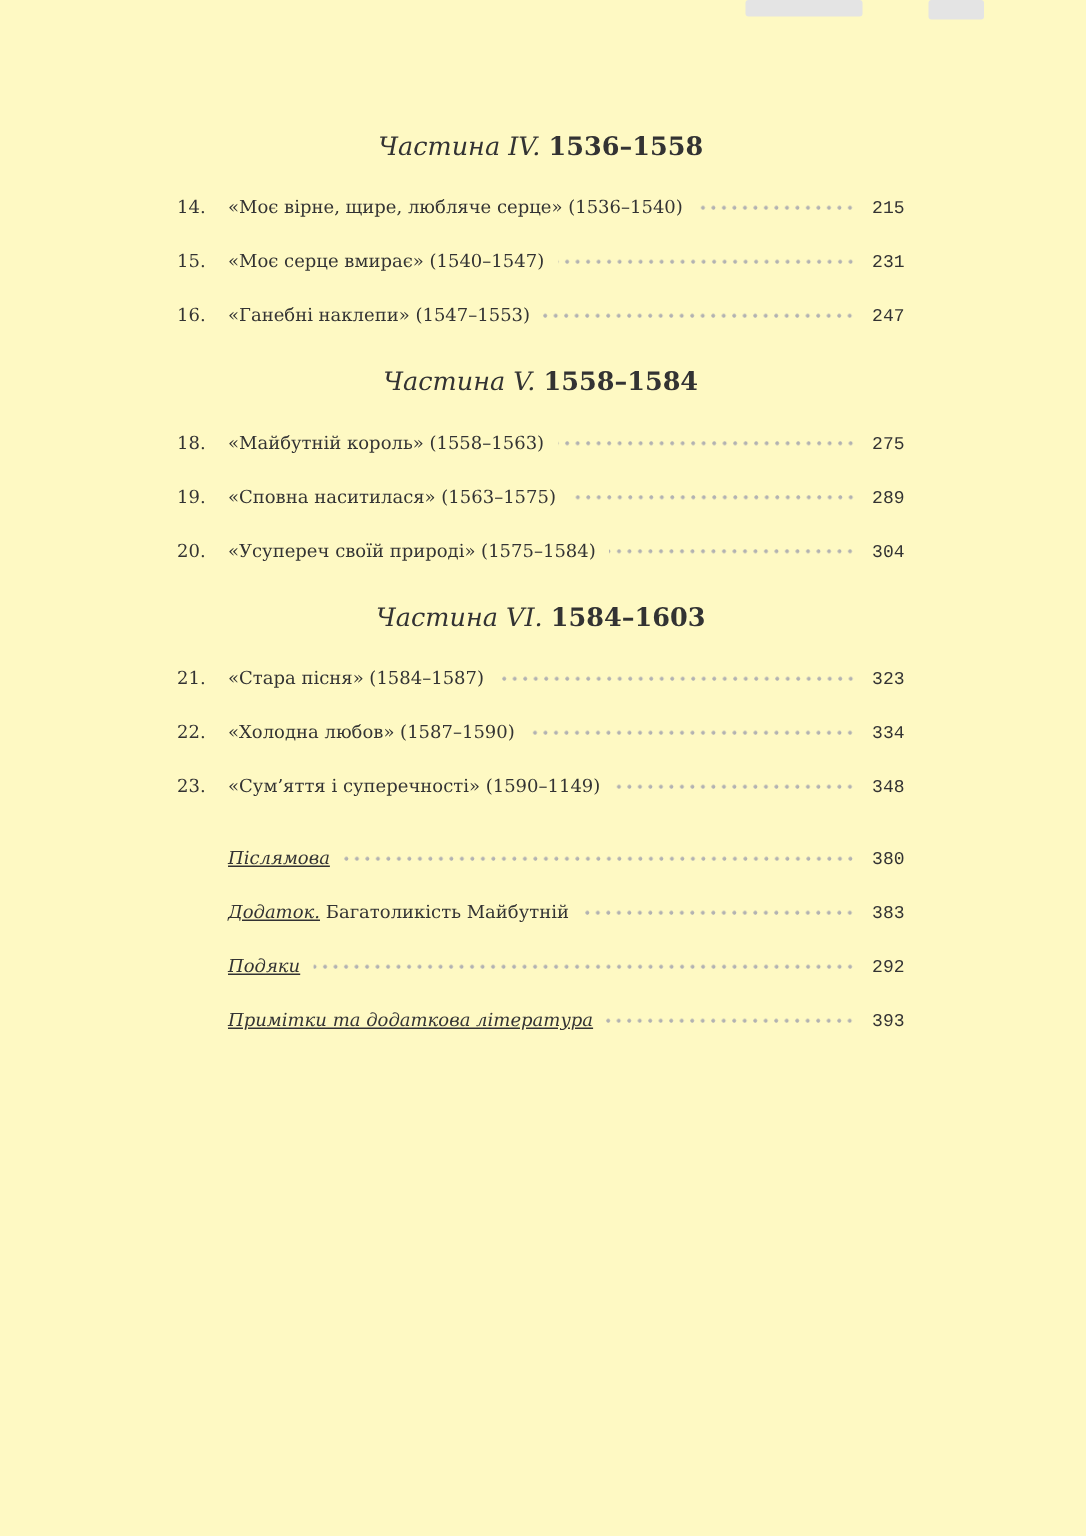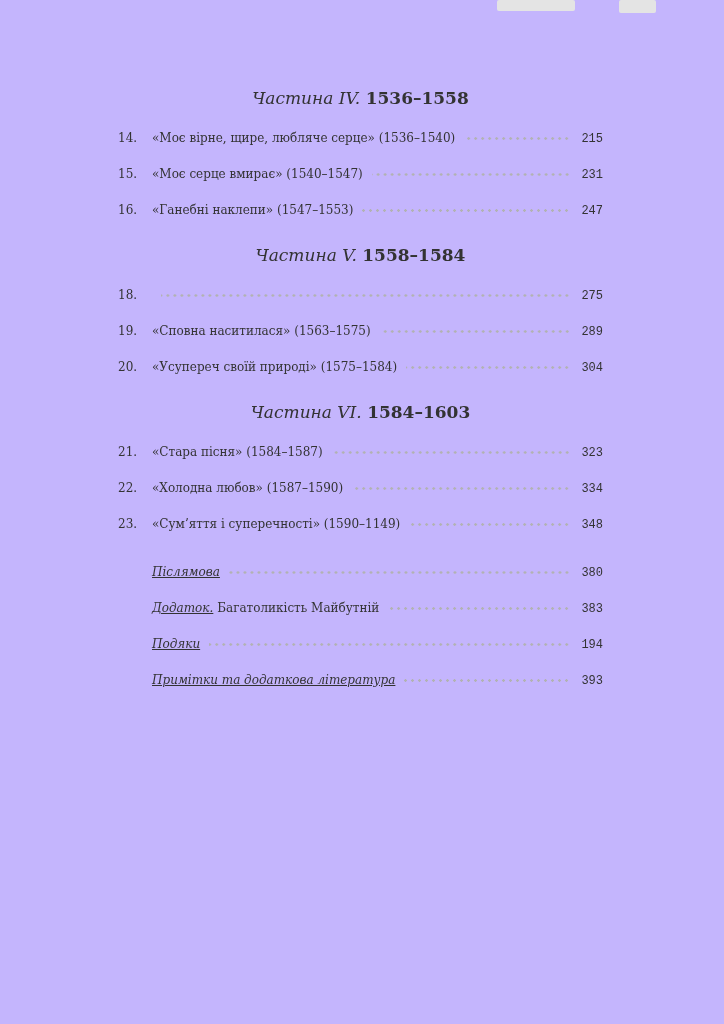--- a/index.html
+++ b/index.html
@@ -1,20 +1,20 @@
 <!DOCTYPE html>
 <html><head>
 <meta charset="utf-8">
 <style>
   html, body { margin: 0; padding: 0; background: #ffffff; }
   .page {
     position: relative;
     width: 724px;
     height: 1024px;
-    background: #c4b5fd;
+    background: #fef9c3;
     font-family: "DejaVu Serif", "Liberation Serif", serif;
     color: #333333;
     overflow: hidden;
   }
   .artifact { position: absolute; background: #e4e4e4; border-radius: 2px; }
   .artifact.a1 { left: 497px; top: 0; width: 78px; height: 11px; }
   .artifact.a2 { left: 619px; top: 0; width: 37px; height: 13px; }
 
   .toc { position: absolute; left: 118px; right: 121px; top: 88px; }
 
@@ -75,20 +75,21 @@
       </div>
       <div class="toc-entry">
         <span class="entry-num">16.</span>
         <span class="entry-title">«Ганебні наклепи» (1547–1553)</span>
         <div class="leader"></div>
         <span class="entry-page">247</span>
       </div>
       <div class="section-heading"><span class="heading-label">Частина V.</span> <span class="heading-years">1558–1584</span></div>
       <div class="toc-entry">
         <span class="entry-num">18.</span>
+        <span class="entry-title">«Майбутній король» (1558–1563)</span>
         <div class="leader"></div>
         <span class="entry-page">275</span>
       </div>
       <div class="toc-entry">
         <span class="entry-num">19.</span>
         <span class="entry-title">«Сповна наситилася» (1563–1575)</span>
         <div class="leader"></div>
         <span class="entry-page">289</span>
       </div>
       <div class="toc-entry">
@@ -126,21 +127,21 @@
         <div class="toc-entry">
           <span class="entry-num"></span>
           <span class="entry-title"><span class="title-italic">Додаток.</span> <span>Багатоликість Майбутній</span></span>
           <div class="leader"></div>
           <span class="entry-page">383</span>
         </div>
         <div class="toc-entry">
           <span class="entry-num"></span>
           <span class="entry-title"><span class="title-italic">Подяки</span></span>
           <div class="leader"></div>
-          <span class="entry-page">194</span>
+          <span class="entry-page">292</span>
         </div>
         <div class="toc-entry">
           <span class="entry-num"></span>
           <span class="entry-title"><span class="title-italic">Примітки та додаткова література</span></span>
           <div class="leader"></div>
           <span class="entry-page">393</span>
         </div>
       </div>
     </div>
 </div>

